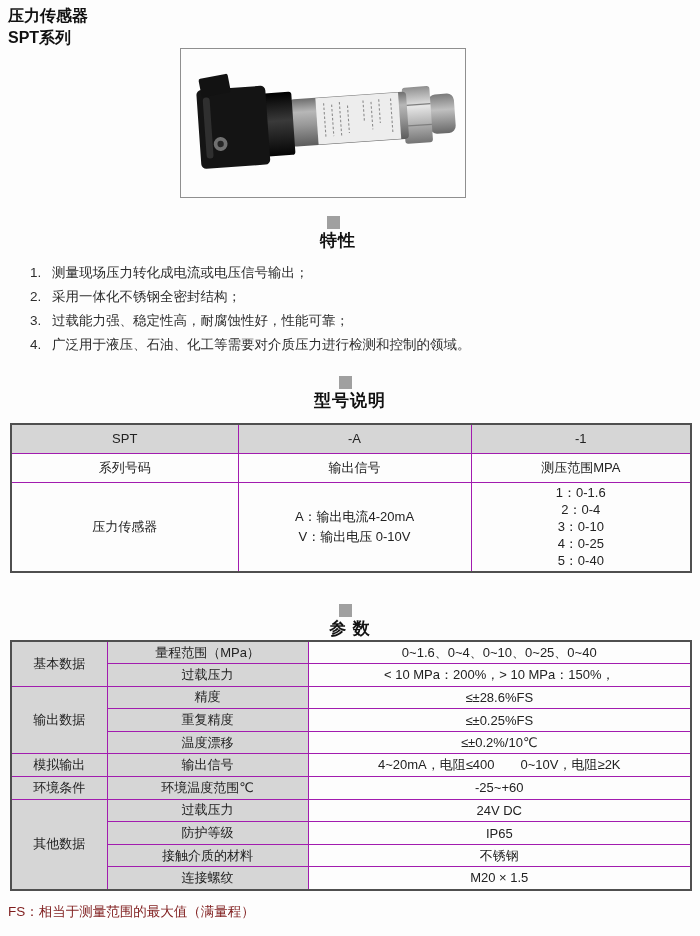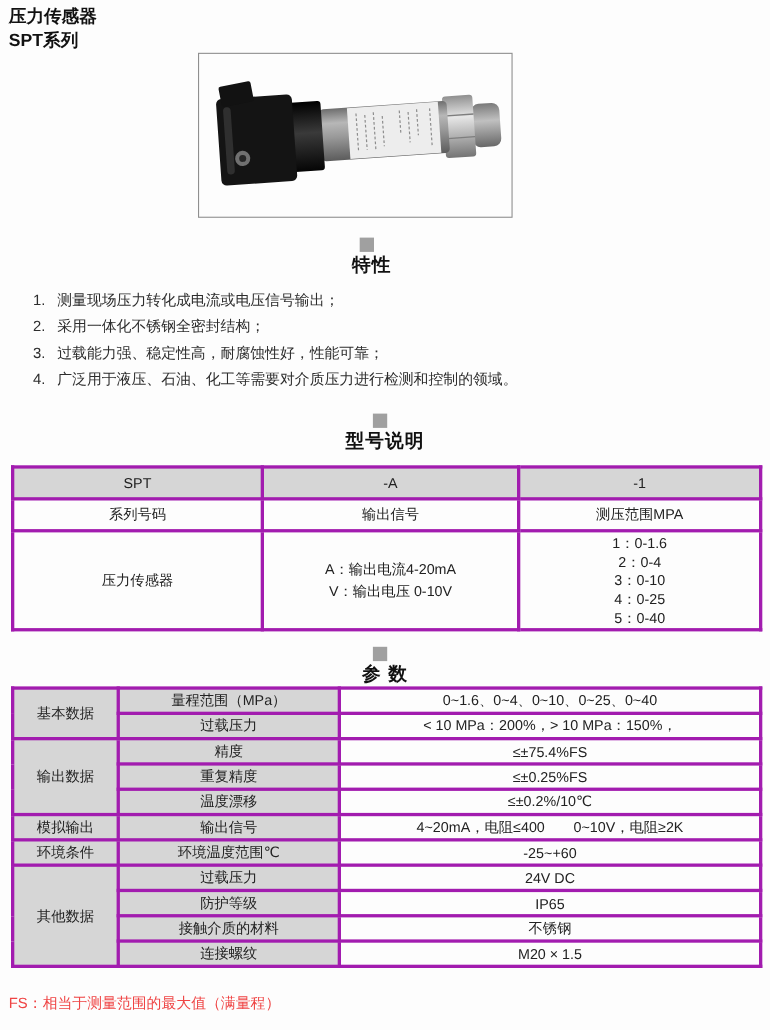--- a/index.html
+++ b/index.html
@@ -27,41 +27,41 @@
   .sec-heading .txt{font-size:17px;font-weight:bold;color:#111;letter-spacing:1px;}
 
   
   .features{left:8px;top:216px;width:660px;}
   .feature-list{margin:9px 0 0 0;padding:0;list-style:none;}
   .feature-list li{display:flex;font-size:13.5px;line-height:24px;color:#2d2d2d;}
   .feature-list .num{width:22px;margin-left:22px;flex:0 0 auto;}
 
   
   table{border-collapse:collapse;width:680px;table-layout:fixed;}
-  td{border:3px solid #a21caf;font-size:13px;text-align:center;
+  td{border:1px solid #a21caf;font-size:13px;text-align:center;
      color:#222;padding:1px 4px;vertical-align:middle;}
   .gray{background:#d6d6d6;}
   table{border:2px solid #4f4f4f;}
 
   
   .model-sec{left:10px;top:376px;width:680px;}
   .model-sec table{margin-top:11px;}
   .model-table tr.code-row{height:29px;}
   .model-table tr.label-row{height:29px;padding-left:12px;}
   .model-table tr.content-row{height:90px;}
   .model-table .out-line{line-height:20px;}
   .model-table .range-line{line-height:17px;}
 
   
-  .params-sec{left:10px;top:588px;width:680px;}
+  .params-sec{left:10px;top:604px;width:680px;}
   .params-sec table{}
   .params-table tr{height:22.6px;}
 
   
-  .fs-note{left:8px;top:903px;font-size:13.5px;color:#ef4444;}
+  .fs-note{left:8px;top:903px;font-size:13.5px;color:#7f1d1d;}
 </style>
 </head>
 <body>
 
 <div class="abs doc-title">
   <div>压力传感器</div>
   <div>SPT系列</div>
 </div>
 
 <div class="abs photo-box">
@@ -205,21 +205,21 @@
       <td class="gray">量程范围（MPa）</td>
       <td>0~1.6、0~4、0~10、0~25、0~40</td>
     </tr>
     <tr>
       <td class="gray">过载压力</td>
       <td>&lt; 10 MPa：200%，&gt; 10 MPa：150%，</td>
     </tr>
     <tr>
       <td class="gray" rowspan="3">输出数据</td>
       <td class="gray">精度</td>
-      <td>≤±75.4%FS</td>
+      <td>≤±28.6%FS</td>
     </tr>
     <tr>
       <td class="gray">重复精度</td>
       <td>≤±0.25%FS</td>
     </tr>
     <tr>
       <td class="gray">温度漂移</td>
       <td>≤±0.2%/10℃</td>
     </tr>
     <tr>

